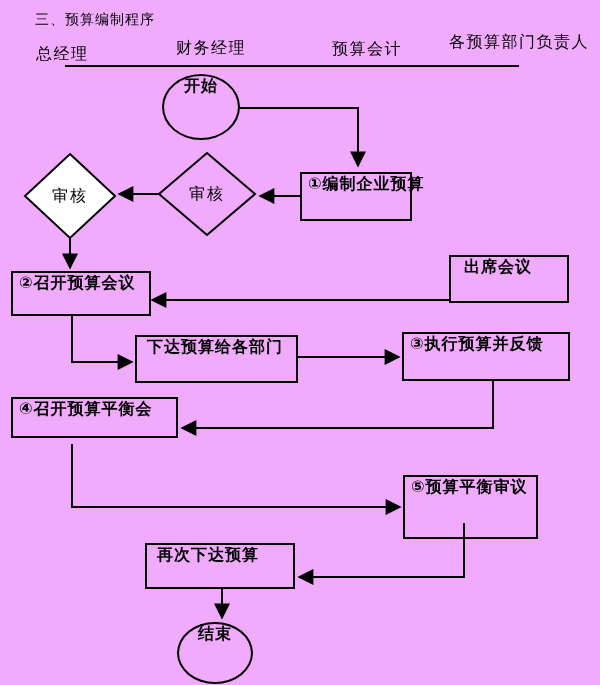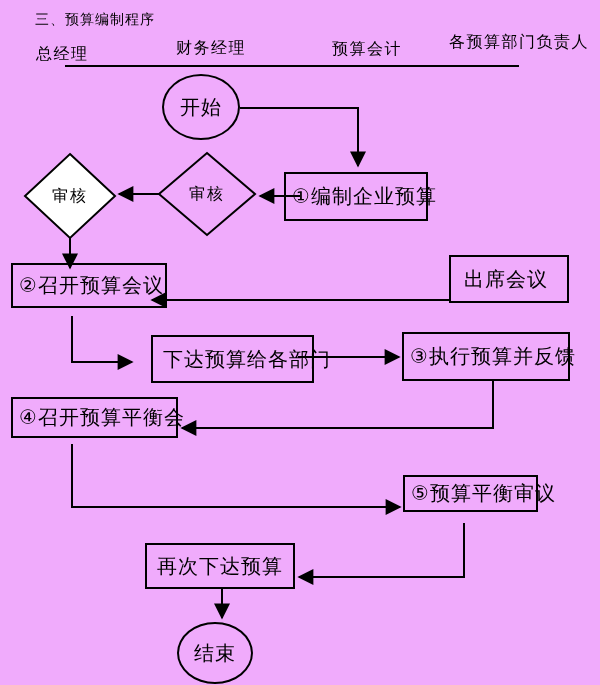--- a/index.html
+++ b/index.html
@@ -23,46 +23,47 @@
   .lane-gm{left:36px;top:44px;}
   .lane-fm{left:176px;top:38px;}
   .lane-ba{left:332px;top:39px;}
   .lane-dh{left:449px;top:32px;}
   .lane-rule{
     left:65px;top:65px;width:454px;height:2px;background:#000;
   }
   svg.layer{left:0;top:0;z-index:1;}
   .node{
     z-index:2;
-    display:flex;align-items:center;
-    font-size:20px;letter-spacing:1px;
+    display:flex;align-items:flex-start;
+    font-size:16px;letter-spacing:1px;
     white-space:nowrap;
     box-sizing:border-box;
+    font-weight:bold;
   }
   .rect-node{border:2px solid #000;background:transparent;}
   .ellipse-node{
     border:2px solid #000;border-radius:50%;
     justify-content:center;background:transparent;
   }
   .pad6{padding-left:6px;}
   .pad10{padding-left:10px;}
   .pad13{padding-left:13px;}
   .diamond-label{
     z-index:2;text-align:center;
     font-size:16px;letter-spacing:2px;
   }
   
   .n-start{left:162px;top:74px;width:78px;height:66px;}
-  .n-prepare{left:284px;top:172px;width:144px;height:49px;}
-  .n-hold{left:11px;top:263px;width:156px;height:45px;}
+  .n-prepare{left:300px;top:172px;width:112px;height:49px;}
+  .n-hold{left:11px;top:271px;width:140px;height:45px;}
   .n-attend{left:449px;top:255px;width:120px;height:48px;}
-  .n-issue{left:151px;top:335px;width:163px;height:48px;}
+  .n-issue{left:135px;top:335px;width:163px;height:48px;}
   .n-execute{left:402px;top:332px;width:168px;height:49px;}
   .n-balmeet{left:11px;top:397px;width:167px;height:41px;}
-  .n-balreview{left:403px;top:475px;width:135px;height:37px;}
+  .n-balreview{left:403px;top:475px;width:135px;height:64px;}
   .n-reissue{left:145px;top:543px;width:150px;height:46px;}
   .n-end{left:177px;top:622px;width:76px;height:62px;}
   .lbl-review-gm{left:25px;top:186px;width:90px;}
   .lbl-review-fm{left:159px;top:184px;width:96px;}
 </style>
 </head>
 <body>
 
 <div class="canvas">
 

